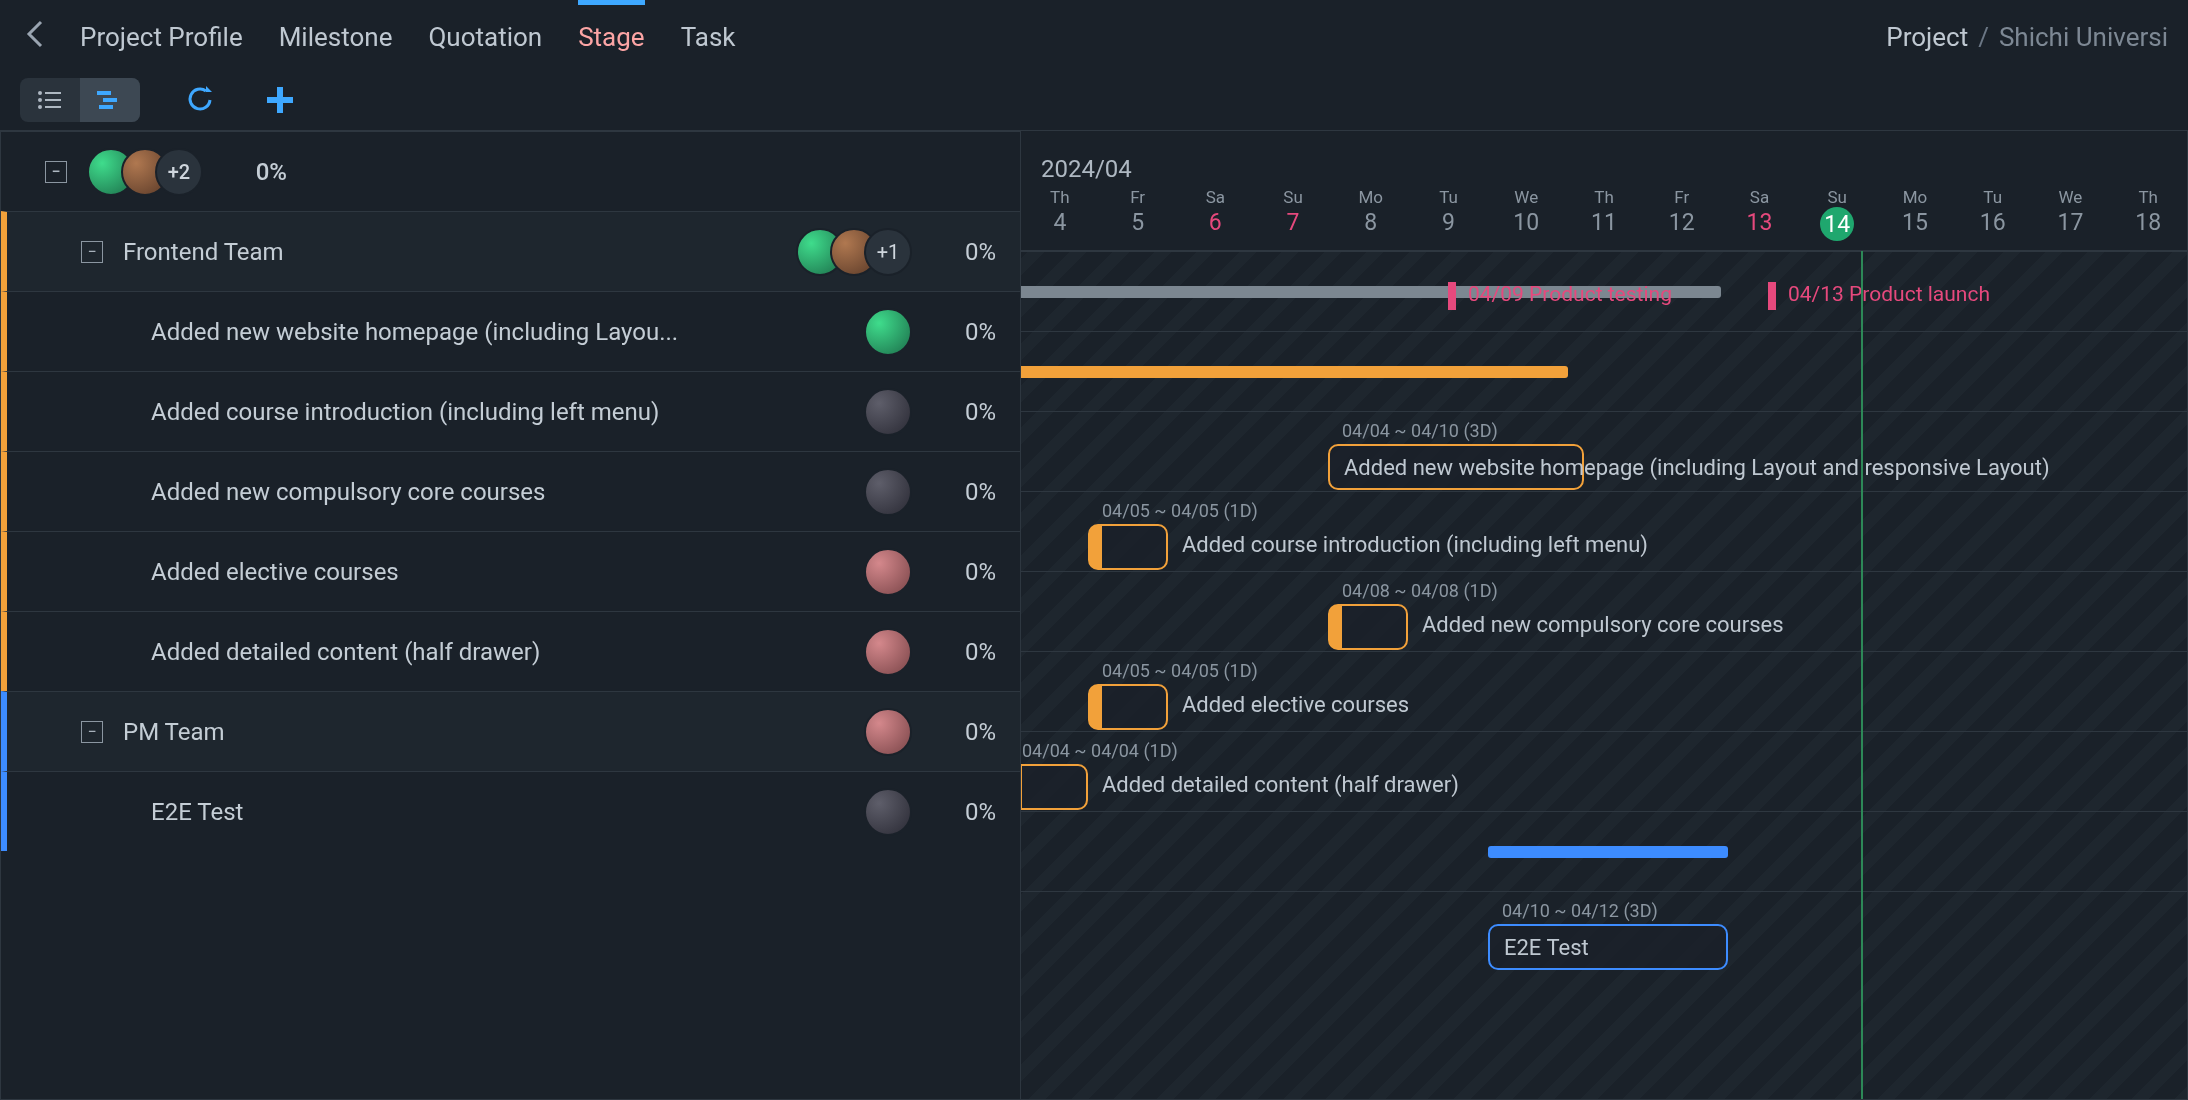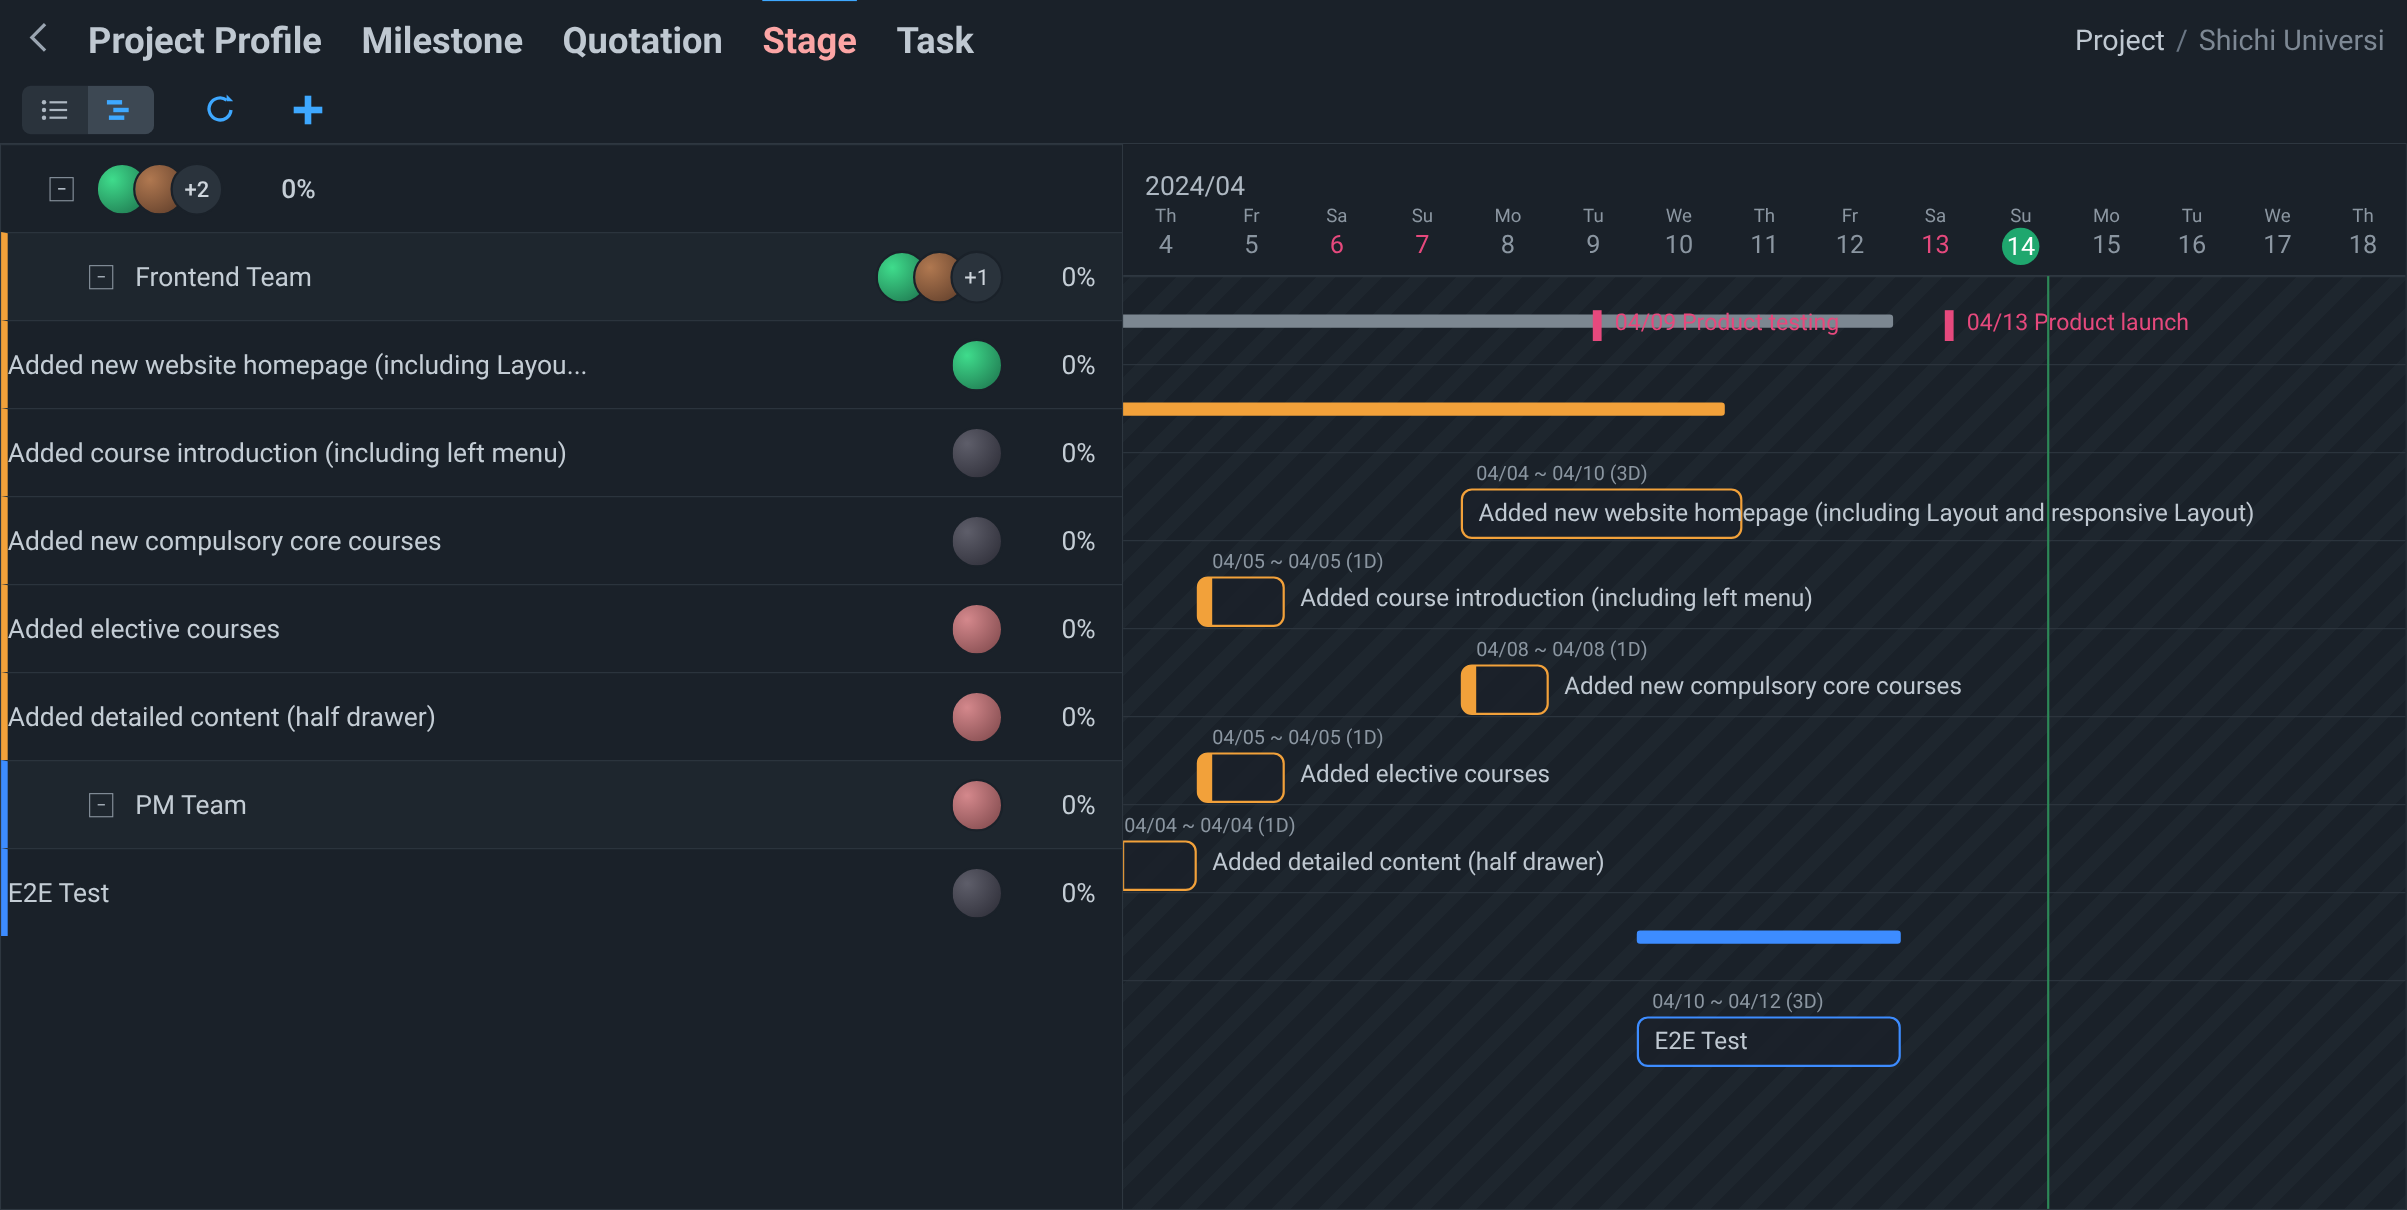--- a/index.html
+++ b/index.html
@@ -26,25 +26,24 @@
   .header-left { display: flex; align-items: center; gap: 30px; }
   .back-btn {
     color: #9aa5b1;
     cursor: pointer;
     font-size: 24px;
     padding: 6px;
   }
   .nav-tabs { display: flex; gap: 36px; align-items: center; }
   .nav-tab {
     color: #bfc8d1;
-    font-size: 33px;
+    font-size: 26px;
     cursor: pointer;
     position: relative;
     padding: 18px 0;
-    font-weight: bold;
   }
   .nav-tab.active {
     color: #fca5a5;
   }
   .nav-tab.active::before {
     content: "";
     position: absolute;
     top: -4px;
     left: 0;
     right: 0;
@@ -162,21 +161,21 @@
     align-items: center;
     justify-content: center;
     font-size: 16px;
     color: #aeb8c2;
     margin-right: 20px;
     cursor: pointer;
     flex-shrink: 0;
   }
   .indent-0 { padding-left: 44px; }
   .indent-1 { padding-left: 74px; }
-  .indent-2 { }
+  .indent-2 { padding-left: 144px; }
   .task-title {
     flex: 1;
     white-space: nowrap;
     overflow: hidden;
     text-overflow: ellipsis;
     font-size: 24px;
   }
   .avatars {
     display: flex;
     align-items: center;

